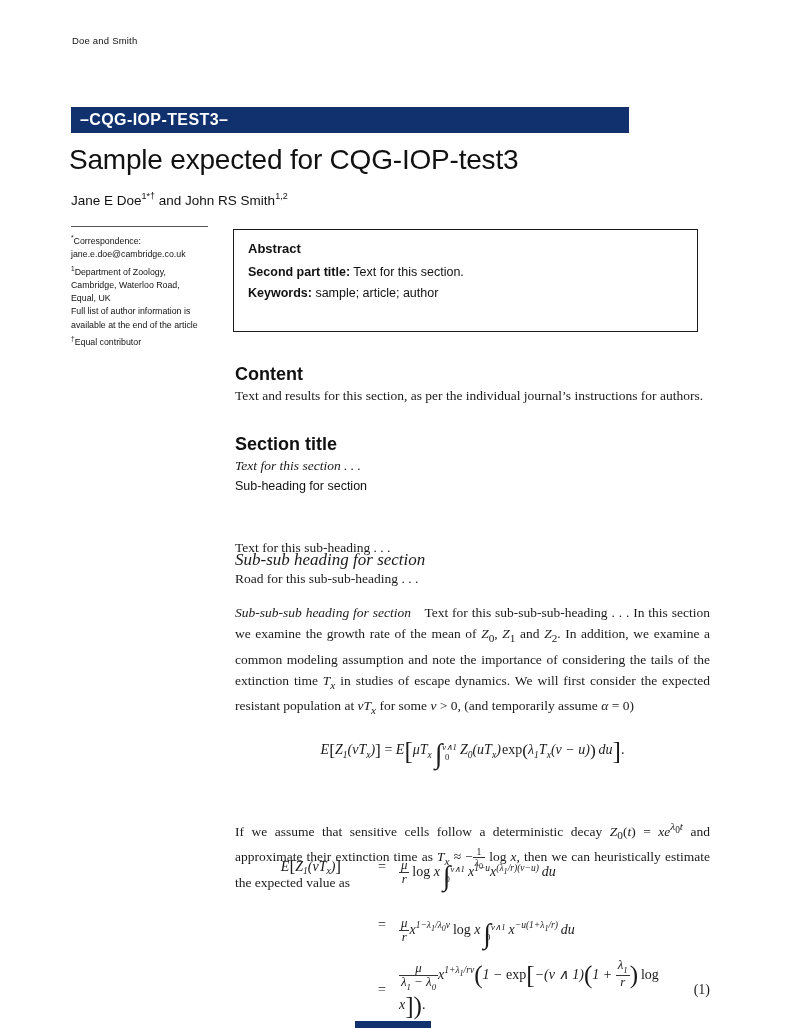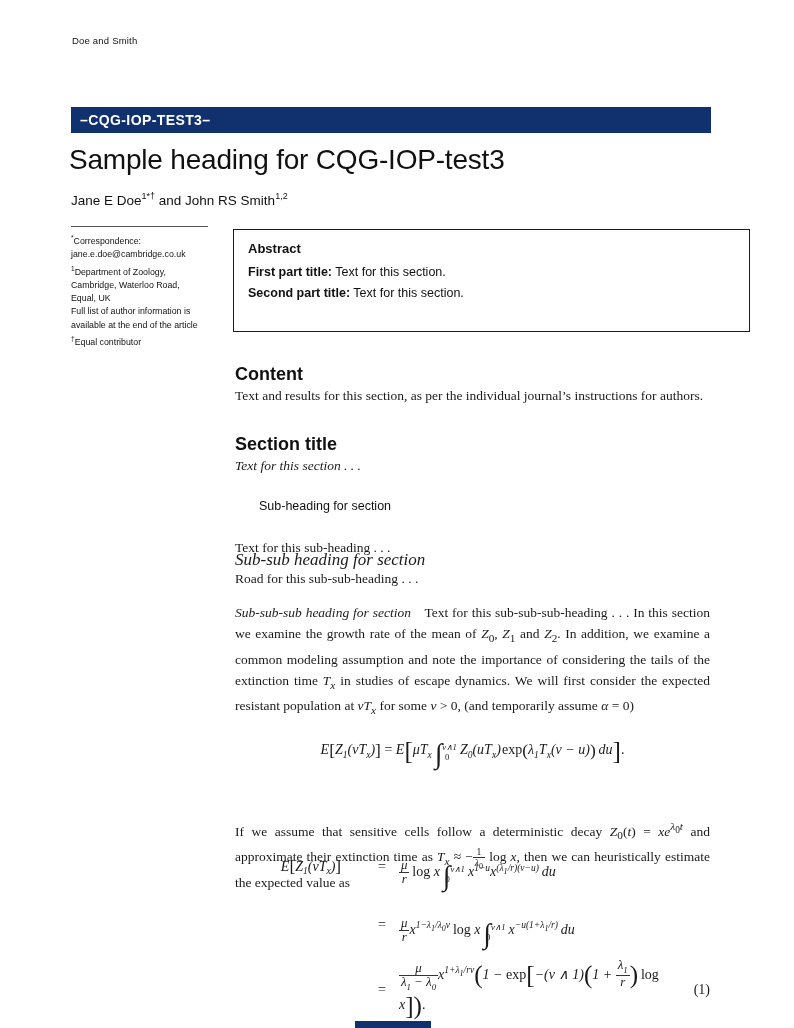--- a/index.html
+++ b/index.html
@@ -4,56 +4,56 @@
 <style>
   html,body{margin:0;padding:0;}
   body{
     width:794px;height:1028px;position:relative;background:#ffffff;
     font-family:"Liberation Serif",serif;color:#1a1a1a;overflow:hidden;
     -webkit-font-smoothing:antialiased;
   }
 
   .running-head{position:absolute;left:72px;top:35px;font:9.5px "Liberation Sans",sans-serif;color:#111;letter-spacing:.2px;}
 
-  .banner{position:absolute;left:71px;top:107px;width:640px;height:26px;
+  .banner{position:absolute;left:71px;top:107px;width:558px;height:26px;
     display:flex;align-items:center;box-sizing:border-box;padding-left:9px;
-    font-family:"Liberation Sans",sans-serif;font-weight:700;font-size:14px;letter-spacing:.4px;}
+    font-family:"Liberation Sans",sans-serif;font-weight:700;font-size:16px;letter-spacing:.4px;}
 
   .title{position:absolute;left:69px;top:144px;font-family:"Liberation Sans",sans-serif;
     font-weight:400;font-size:28px;color:#111;letter-spacing:-.2px;}
 
   .authors{position:absolute;left:71px;top:191px;font-family:"Liberation Sans",sans-serif;font-size:13.5px;color:#111;}
   .authors sup{font-size:9px;}
 
   .side-rule{position:absolute;left:71px;top:226px;width:137px;height:1px;background:#555;}
 
   .sidebar{position:absolute;left:71px;top:231px;width:156px;
     font-family:"Liberation Sans",sans-serif;font-size:8.8px;line-height:13.3px;color:#111;}
   .sidebar sup{font-size:6.5px;}
 
-  .abstract{position:absolute;left:233px;top:229px;width:517px;height:103px;
+  .abstract{position:absolute;left:233px;top:229px;width:465px;height:103px;
     box-sizing:border-box;border:1.5px solid #1c1c1c;padding:11px 14px 0 14px;
     font-family:"Liberation Sans",sans-serif;font-size:12.5px;color:#111;}
   .abstract .abs-heading{font-weight:700;font-size:13px;margin-bottom:9px;}
   .abstract .abs-row{margin-bottom:7px;}
   .abstract .abs-label{font-weight:700;}
 
   .main{position:absolute;left:235px;top:362px;width:475px;}
   .main > div{position:absolute;left:0;width:475px;}
 
   .h-bold{font-family:"Liberation Sans",sans-serif;font-weight:700;font-size:18px;color:#111;}
   .h-med{font-family:"Liberation Sans",sans-serif;font-weight:400;font-size:12.5px;color:#111;}
   .h-ital{font-style:italic;font-size:17px;}
   .body-text{font-size:13.5px;line-height:21px;text-align:justify;}
 
   .blk-content-h{top:2px;}
   .blk-content-p{top:23px;}
   .blk-section-h{top:72px;}
   .blk-section-p{top:93px;font-style:italic;}
-  .blk-subh{top:137px;margin-left:24px;}
+  .blk-subh{top:117px;}
   .blk-subh-p{top:151px;margin-top:24px;}
   .blk-subsubh{top:188px;}
   .blk-subsubh-p{top:206px;}
   .blk-sss-para{top:240px;}
   .blk-eq1{top:360px;text-align:center;}
   .blk-para2{top:414px;margin-top:40px;}
   .blk-eqnarray{top:482px;}
 
   
   .eq{font-family:"Liberation Serif",serif;font-style:italic;font-size:14px;color:#1a1a1a;}
@@ -79,42 +79,42 @@
 </style>
 </head>
 <body>
 
 <div class="running-head">Doe and Smith</div>
 
 <div class="banner" style="background: rgb(17, 49, 110); color: rgb(255, 255, 255);">
   <span>–CQG-IOP-TEST3–</span>
 </div>
 
-<div class="title">Sample heading for CQG-IOP-test3</div>
+<div class="title">Sample expected for CQG-IOP-test3</div>
 <div class="authors">Jane E Doe<sup>1*†</sup> and John RS Smith<sup>1,2</sup></div>
 
 <div class="side-rule"></div>
 <div class="sidebar">
   <div><sup>*</sup>Correspondence:</div>
   <div>jane.e.doe@cambridge.co.uk</div>
   <div><sup>1</sup>Department of Zoology,</div>
   <div>Cambridge, Waterloo Road,</div>
   <div>Equal, UK</div>
   <div>Full list of author information is</div>
   <div>available at the end of the article</div>
   <div><sup>†</sup>Equal contributor</div>
 </div>
 
 <div class="abstract">
   <div class="abs-heading">Abstract</div>
   <div class="abs-row">
-    <span class="abs-label">First part title:</span><span> Text for this section.</span>
+    <span class="abs-label">Second part title:</span><span> Text for this section.</span>
   </div>
   <div class="abs-row">
-    <span class="abs-label">Second part title:</span><span> Text for this section.</span>
+    <span class="abs-label">Keywords:</span><span> sample; article; author</span>
   </div>
 </div>
 
 <div class="main">
   <div class="h-bold blk-content-h">Content</div>
   <div class="body-text blk-content-p">Text and results for this section, as per the individual journal’s instructions for authors.</div>
 
   <div class="h-bold blk-section-h">Section title</div>
   <div class="body-text blk-section-p">Text for this section . . .</div>
 

